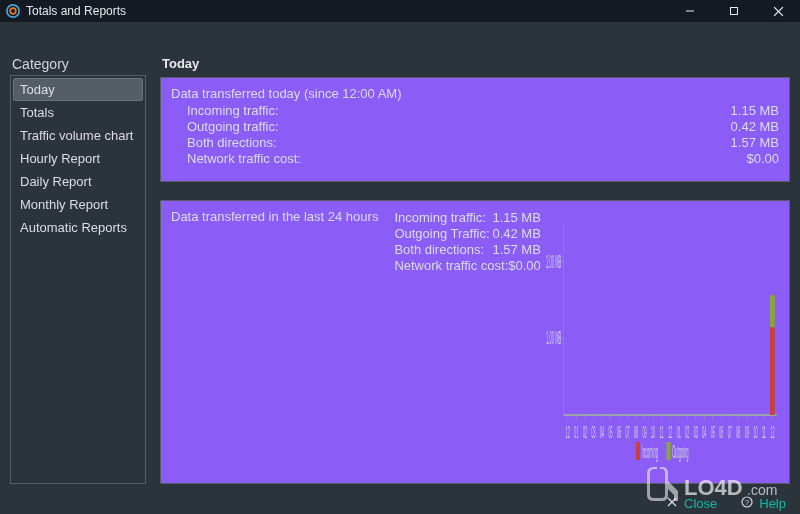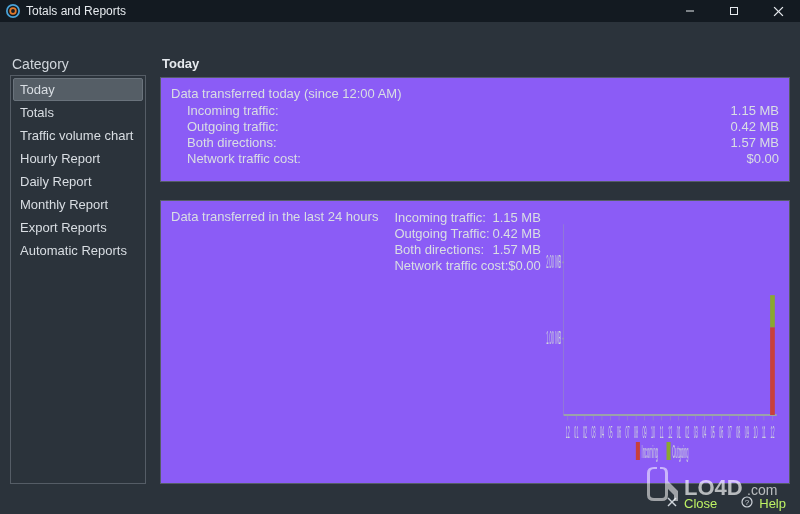--- a/index.html
+++ b/index.html
@@ -18,21 +18,21 @@
   .sidebar-item.selected { background: #555e66; border: 1px solid #6a737c; }
   .main { flex: 1; display: flex; flex-direction: column; }
   .main-title { font-weight: 600; font-size: 13px; padding: 0 0 6px 2px; color: #e6eaee; }
   .panel { border: 1px solid #555d66; background: #8b5cf6; margin-bottom: 18px; padding: 8px 10px 14px 10px; }
   .panel.last { margin-bottom: 0; flex: 1; display: flex; flex-direction: row; }
   .panel-heading { font-size: 13px; margin-bottom: 2px; }
   .row { display: flex; font-size: 13px; margin: 1px 0 1px 16px; justify-content: flex-end; }
   .row .label { flex: 1; }
   .row .value { text-align: right; }
   .chart-area { flex: 1; margin-top: 8px; display: flex; }
-  .bottom-bar { height: 22px; display: flex; align-items: center; justify-content: flex-end; padding: 0 14px; gap: 24px; color: #bef264; font-size: 13px; position: relative; }
+  .bottom-bar { height: 22px; display: flex; align-items: center; justify-content: flex-end; padding: 0 14px; gap: 24px; color: #14b8a6; font-size: 13px; position: relative; }
   .btn-link { cursor: pointer; display:flex; align-items:center; gap:6px; }
   .watermark { position: absolute; right: 6px; bottom: 4px; pointer-events: none; opacity: 0.78; }
 </style>
 </head>
 <body>
 <div class="window">
 
   <div class="titlebar">
     <span class="app-icon">
       <svg viewBox="0 0 16 16" width="14" height="14">
@@ -64,21 +64,20 @@
 
     <div class="sidebar">
       <div class="sidebar-header">Category</div>
       <div class="sidebar-list" id="sidebar-list">
           <div class="sidebar-item selected">Today</div>
           <div class="sidebar-item">Totals</div>
           <div class="sidebar-item">Traffic volume chart</div>
           <div class="sidebar-item">Hourly Report</div>
           <div class="sidebar-item">Daily Report</div>
           <div class="sidebar-item">Monthly Report</div>
-          <div class="sidebar-item">Export Reports</div>
           <div class="sidebar-item">Automatic Reports</div>
         </div>
     </div>
 
     <div class="main">
       <div class="main-title">Today</div>
 
       <div class="panel">
         <div class="panel-heading">Data transferred today (since 12:00 AM)</div>
         <div id="panel-today-rows">

